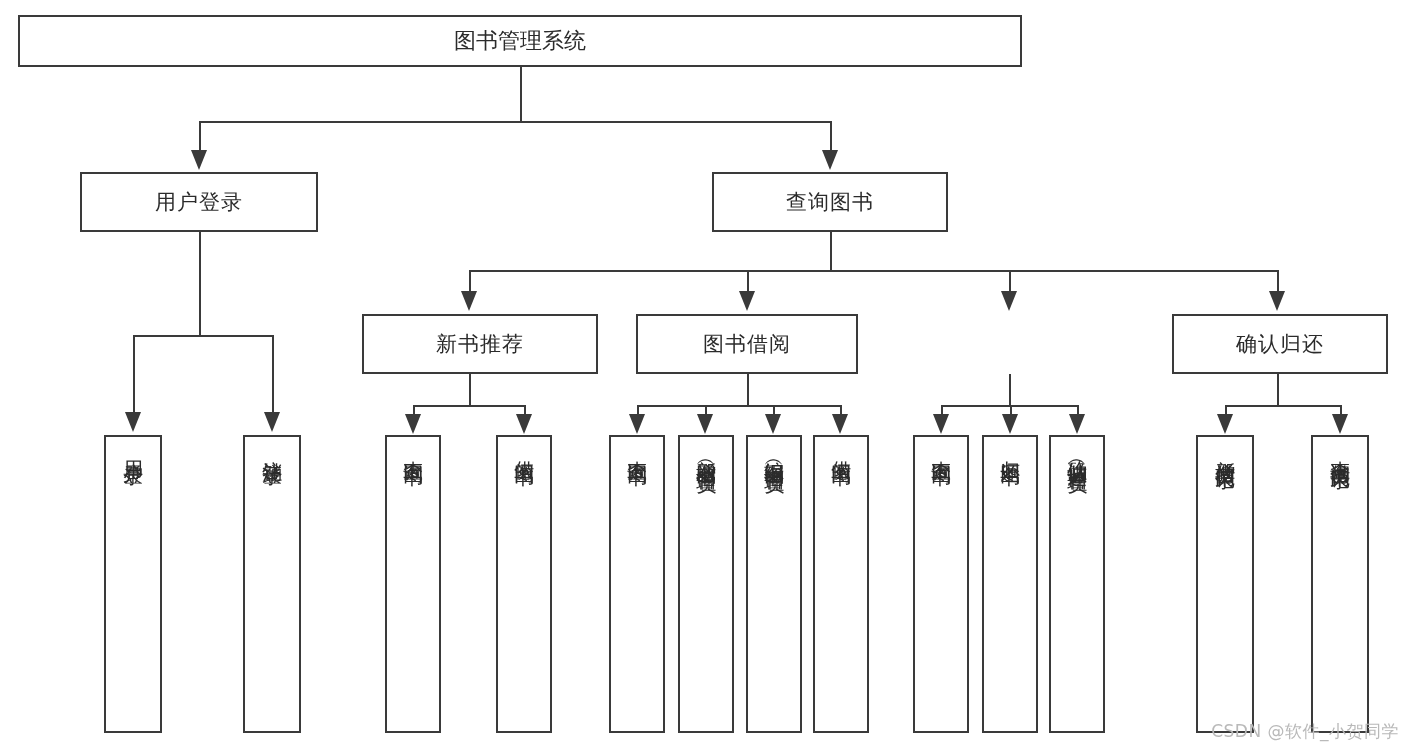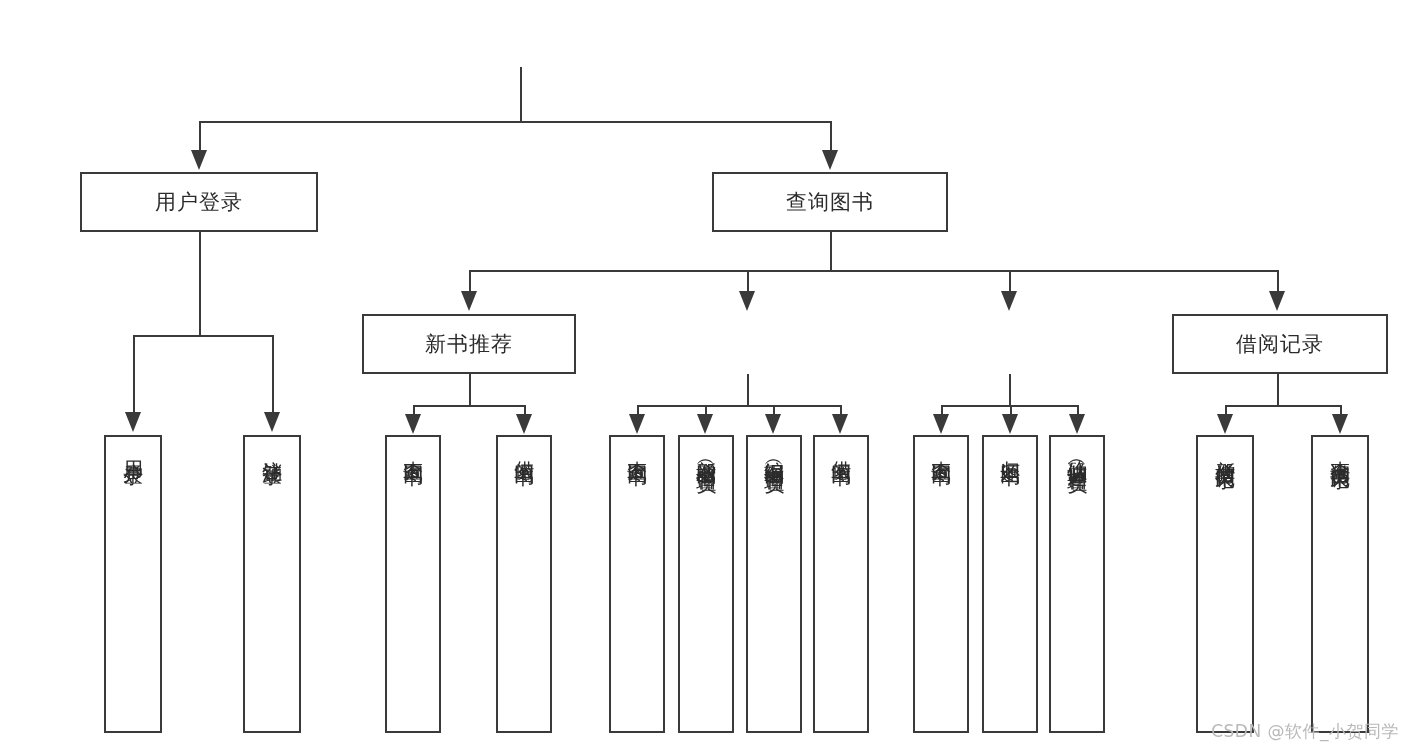--- a/index.html
+++ b/index.html
@@ -71,20 +71,23 @@
     white-space:nowrap;
     pointer-events:none;
     text-align:center;
   }
 </style>
 </head>
 <body>
 
 <div id="canvas">
 
+  <div class="node root" style="left:18px;top:15px;width:1004px;height:52px;">
+    <span>图书管理系统</span>
+  </div>
 
   <div class="ln vline" style="left:520px;top:67px;height:55px;"></div>
 
   <div class="ln hline" style="left:199px;top:121px;width:632px;"></div>
 
   <div class="ln vline" style="left:199px;top:121px;height:32px;"></div>
   <div class="arrow" style="left:191px;top:150px;"></div>
   <div class="ln vline" style="left:830px;top:121px;height:32px;"></div>
   <div class="arrow" style="left:822px;top:150px;"></div>
 
@@ -111,25 +114,28 @@
 
   <div class="ln vline" style="left:747px;top:270px;height:24px;"></div>
   <div class="arrow" style="left:739px;top:291px;"></div>
 
   <div class="ln vline" style="left:1009px;top:270px;height:24px;"></div>
   <div class="arrow" style="left:1001px;top:291px;"></div>
 
   <div class="ln vline" style="left:1277px;top:270px;height:24px;"></div>
   <div class="arrow" style="left:1269px;top:291px;"></div>
 
-  <div class="node h" style="left:362px;top:314px;width:214px;height:60px;">
+  <div class="node h" style="left:362px;top:314px;width:236px;height:60px;">
     <span>新书推荐</span>
   </div>
+  <div class="node h" style="left:636px;top:314px;width:222px;height:60px;">
+    <span>图书借阅</span>
+  </div>
   <div class="node h" style="left:1172px;top:314px;width:216px;height:60px;">
-    <span>借阅记录</span>
+    <span>确认归还</span>
   </div>
 
   <div class="ln vline" style="left:469px;top:374px;height:32px;"></div>
   <div class="ln hline" style="left:413px;top:405px;width:112px;"></div>
   <div class="ln vline" style="left:413px;top:405px;height:16px;"></div>
   <div class="arrow" style="left:405px;top:414px;"></div>
   <div class="ln vline" style="left:524px;top:405px;height:16px;"></div>
   <div class="arrow" style="left:516px;top:414px;"></div>
 
   <div class="ln vline" style="left:747px;top:374px;height:32px;"></div>

